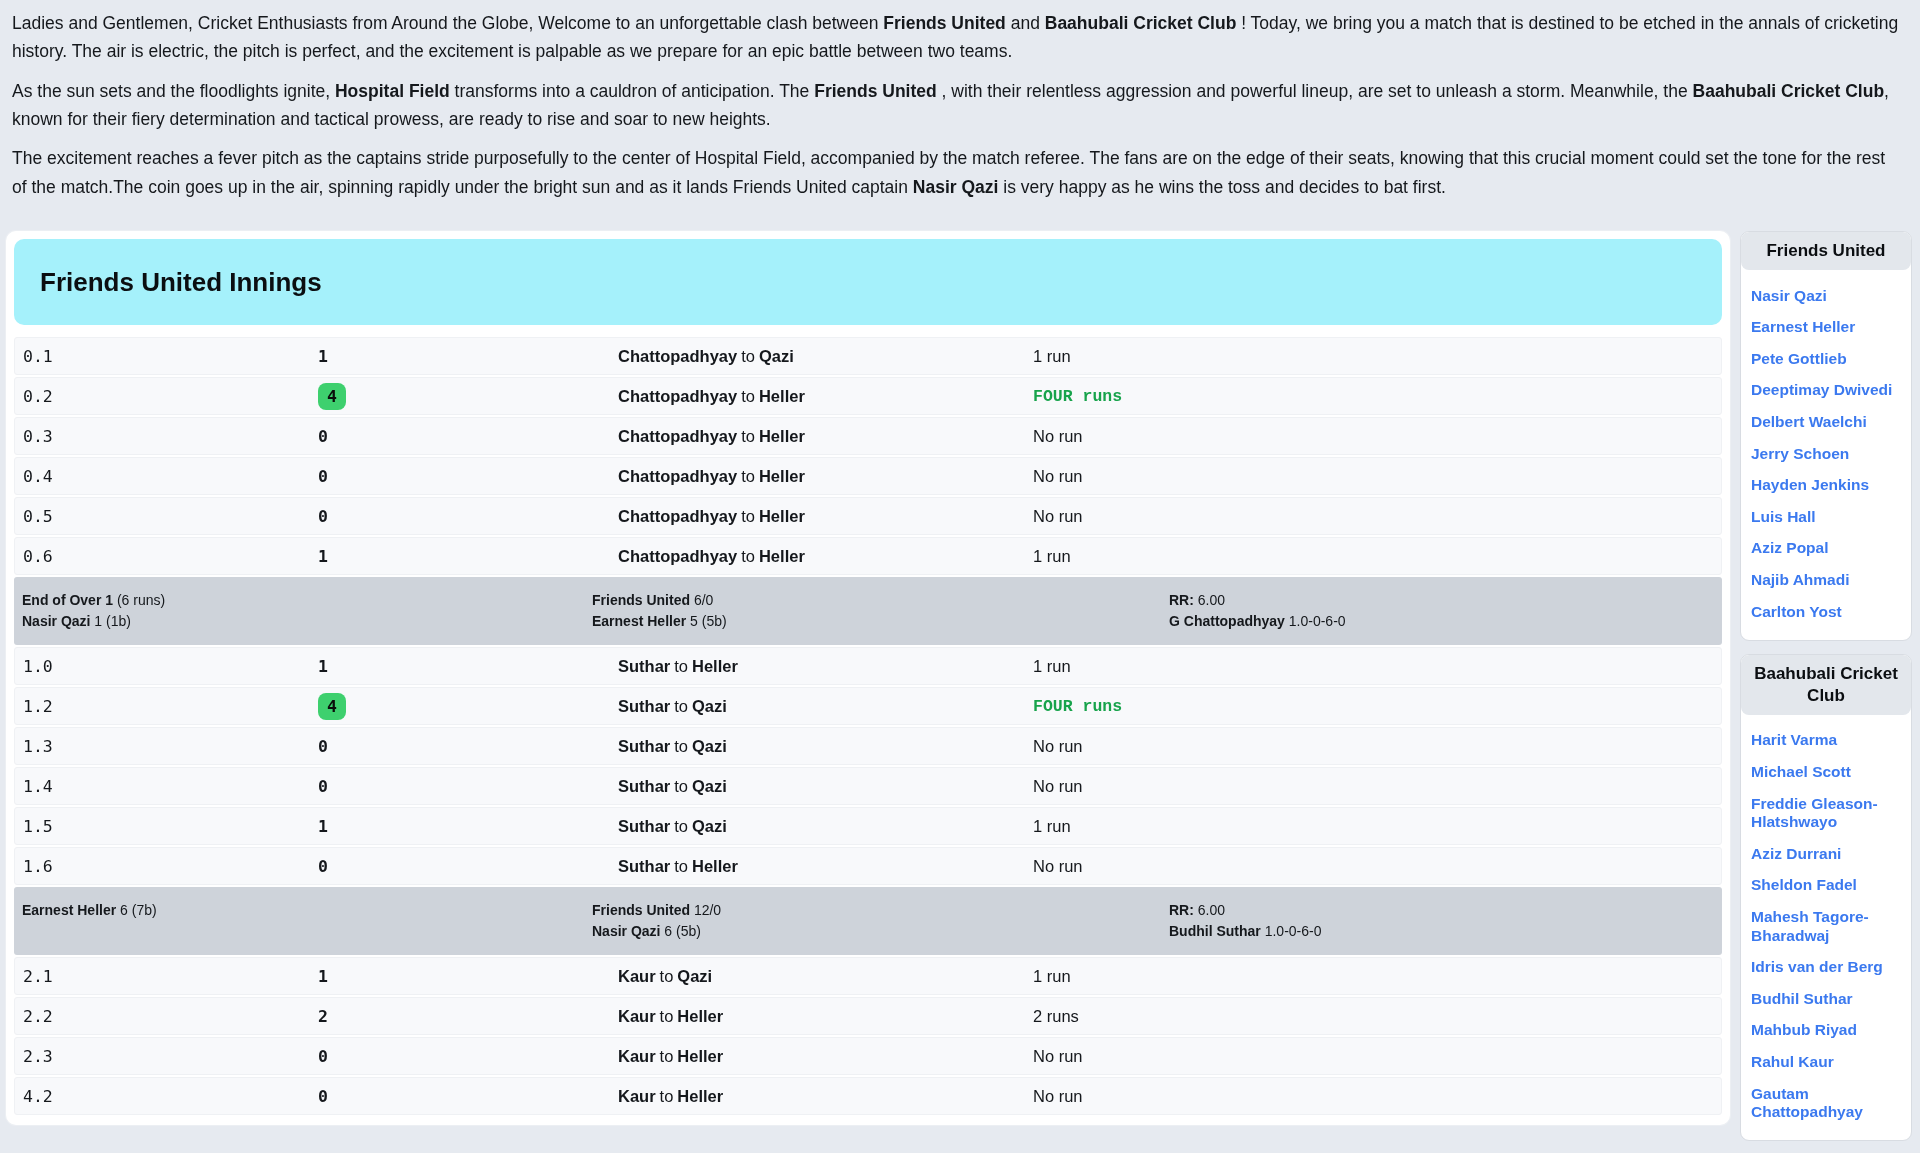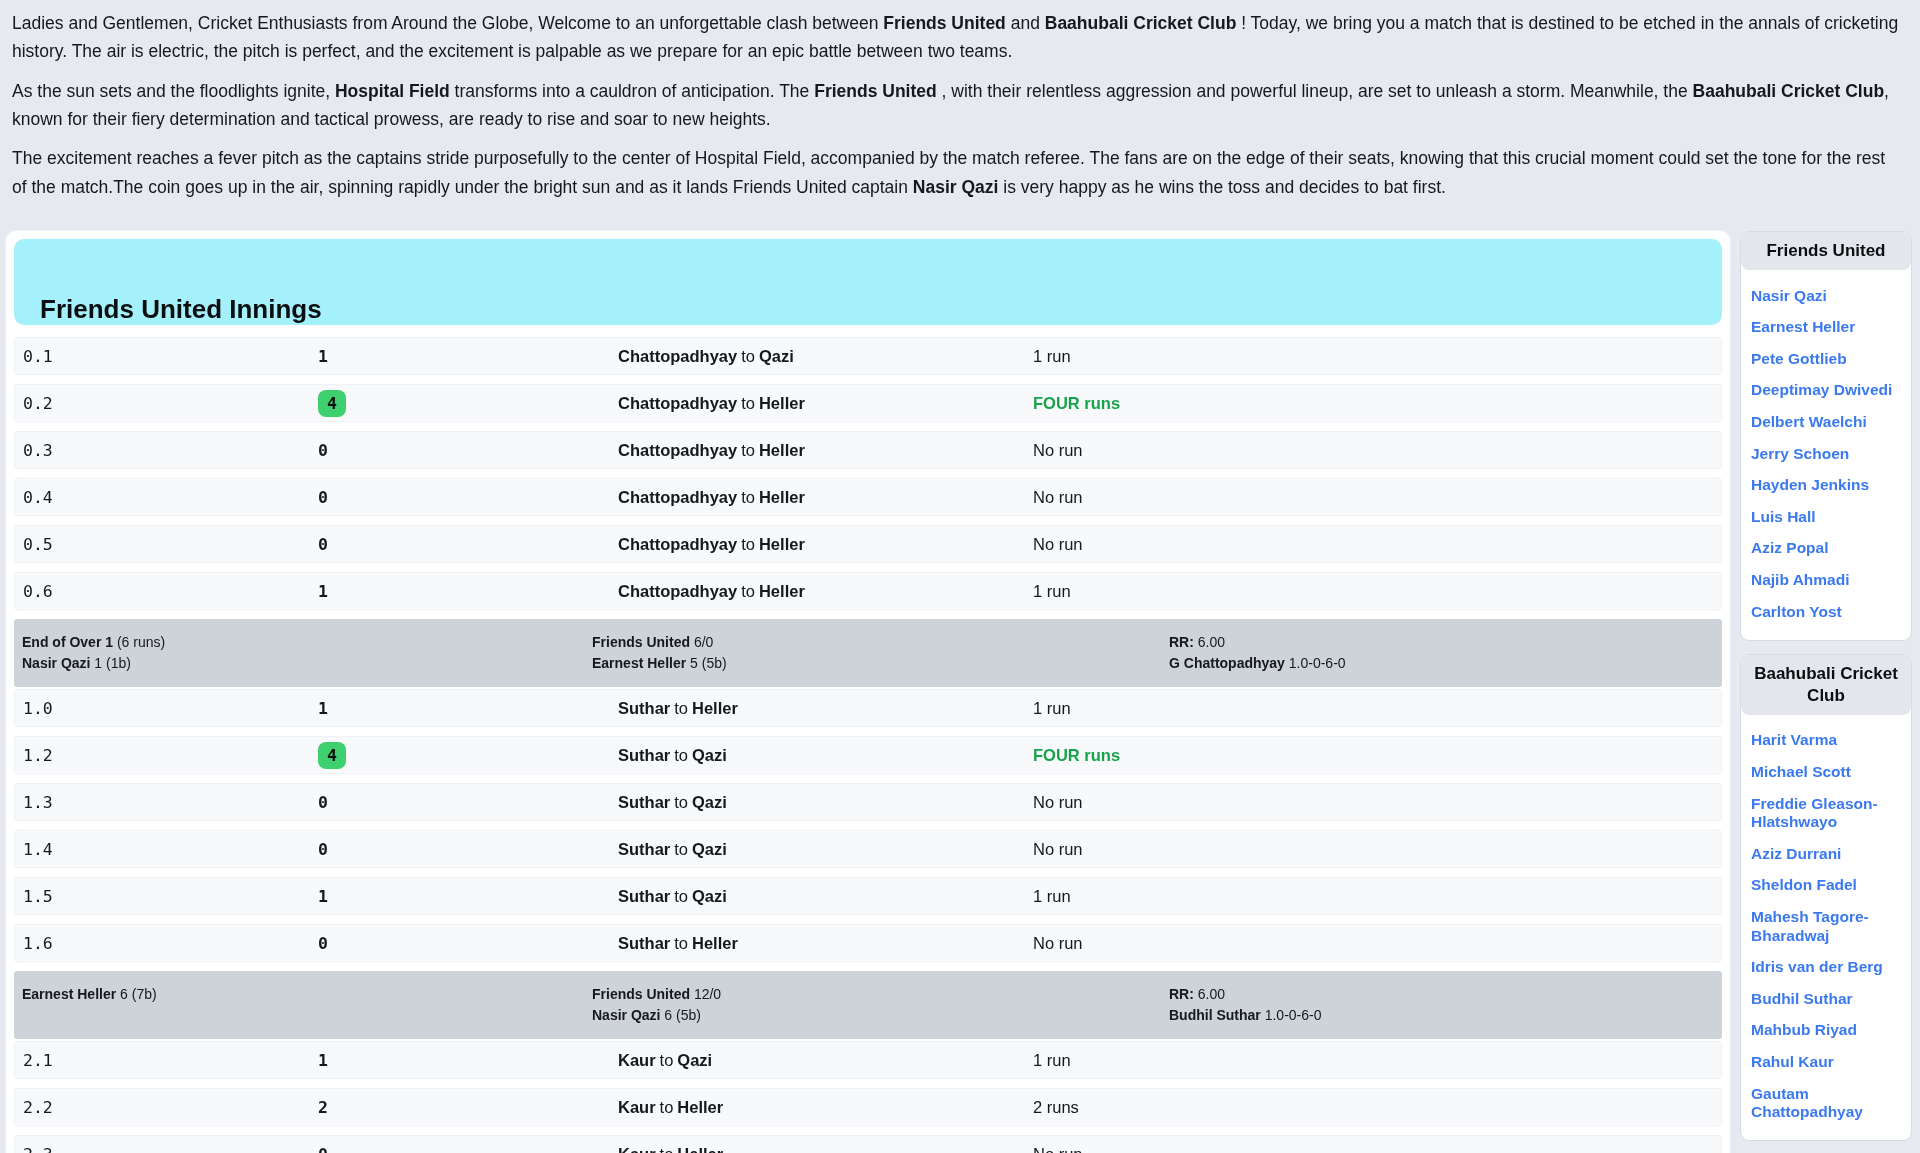--- a/index.html
+++ b/index.html
@@ -15,43 +15,43 @@
   .intro p { margin:0 0 11px 0; }
   .b { font-weight:700; }
   
   .layout { display:flex; align-items:flex-start; gap:10px; padding:0 8px 0 6px; margin-top:30px; }
   .main-panel {
     flex:1 1 auto; background:#ffffff; border-radius:10px;
     padding:8px 8px 8px 8px; box-shadow:0 0 0 1px #eceff3;
   }
   .innings-header {
     background:var(--innings-header-bg,#a5f1fb);
-    border-radius:10px; height:86px; display:flex; align-items:flex-end;
+    border-radius:10px; height:86px; display:flex; align-items:center;
     padding:0 26px; margin-bottom:12px;
   }
   .innings-header h1 { margin:0; font-size:26px; font-weight:700; color:#0b0e11; }
   
   .ball-row {
     display:grid; grid-template-columns:295px 300px 415px 1fr;
     align-items:center; background:#f8f9fb;
     border:1px solid #eff1f4; border-radius:3px;
-    height:38px; margin-bottom:9px; padding-left:8px; font-size:16.5px;
+    height:38px; margin-bottom:2px; padding-left:8px; font-size:16.5px;
   }
   .mono { font-family:"DejaVu Sans Mono", monospace; }
   .ball-no { font-size:16.5px; }
   .runs-cell { }
   .runs-val { font-weight:700; font-size:16.5px; }
   .runs-val.four {
     background:var(--boundary-badge-bg,#3ed06e);
     border-radius:8px; padding:4px 9px; color:#0a0d0a;
   }
   .matchup b { font-weight:700; }
   .matchup .to { font-weight:400; margin:0 4px; }
   .comment { font-size:16.5px; }
-  .comment.four-text { color:var(--boundary-text,#17a34b); font-weight:700; }
+  .comment.four-text { color:var(--boundary-text,#17a34b); font-weight:700;font-family:Liberation Mono, monospace; }
   
   .endover-row {
     display:grid; grid-template-columns:570px 577px 1fr;
     background:var(--end-over-bg,#ced3da);
     border-radius:3px; padding:13px 0 13px 8px; margin-bottom:2px;
     font-size:14px; line-height:1.5;
   }
   .endover-row b { font-weight:700; }
   
   .sidebar { width:172px; flex:0 0 172px; display:flex; flex-direction:column; gap:13px; }

